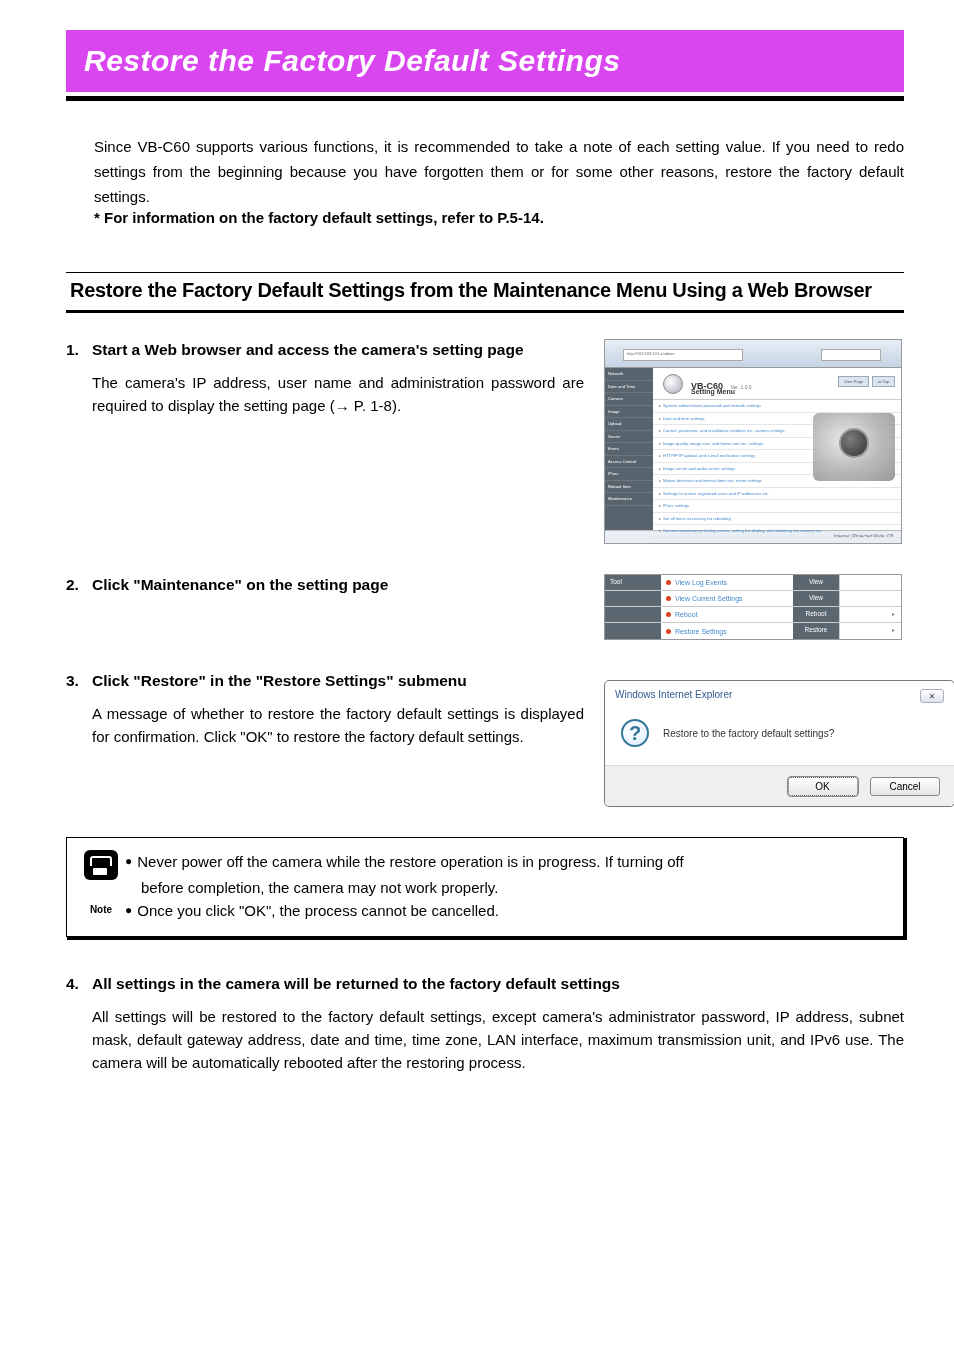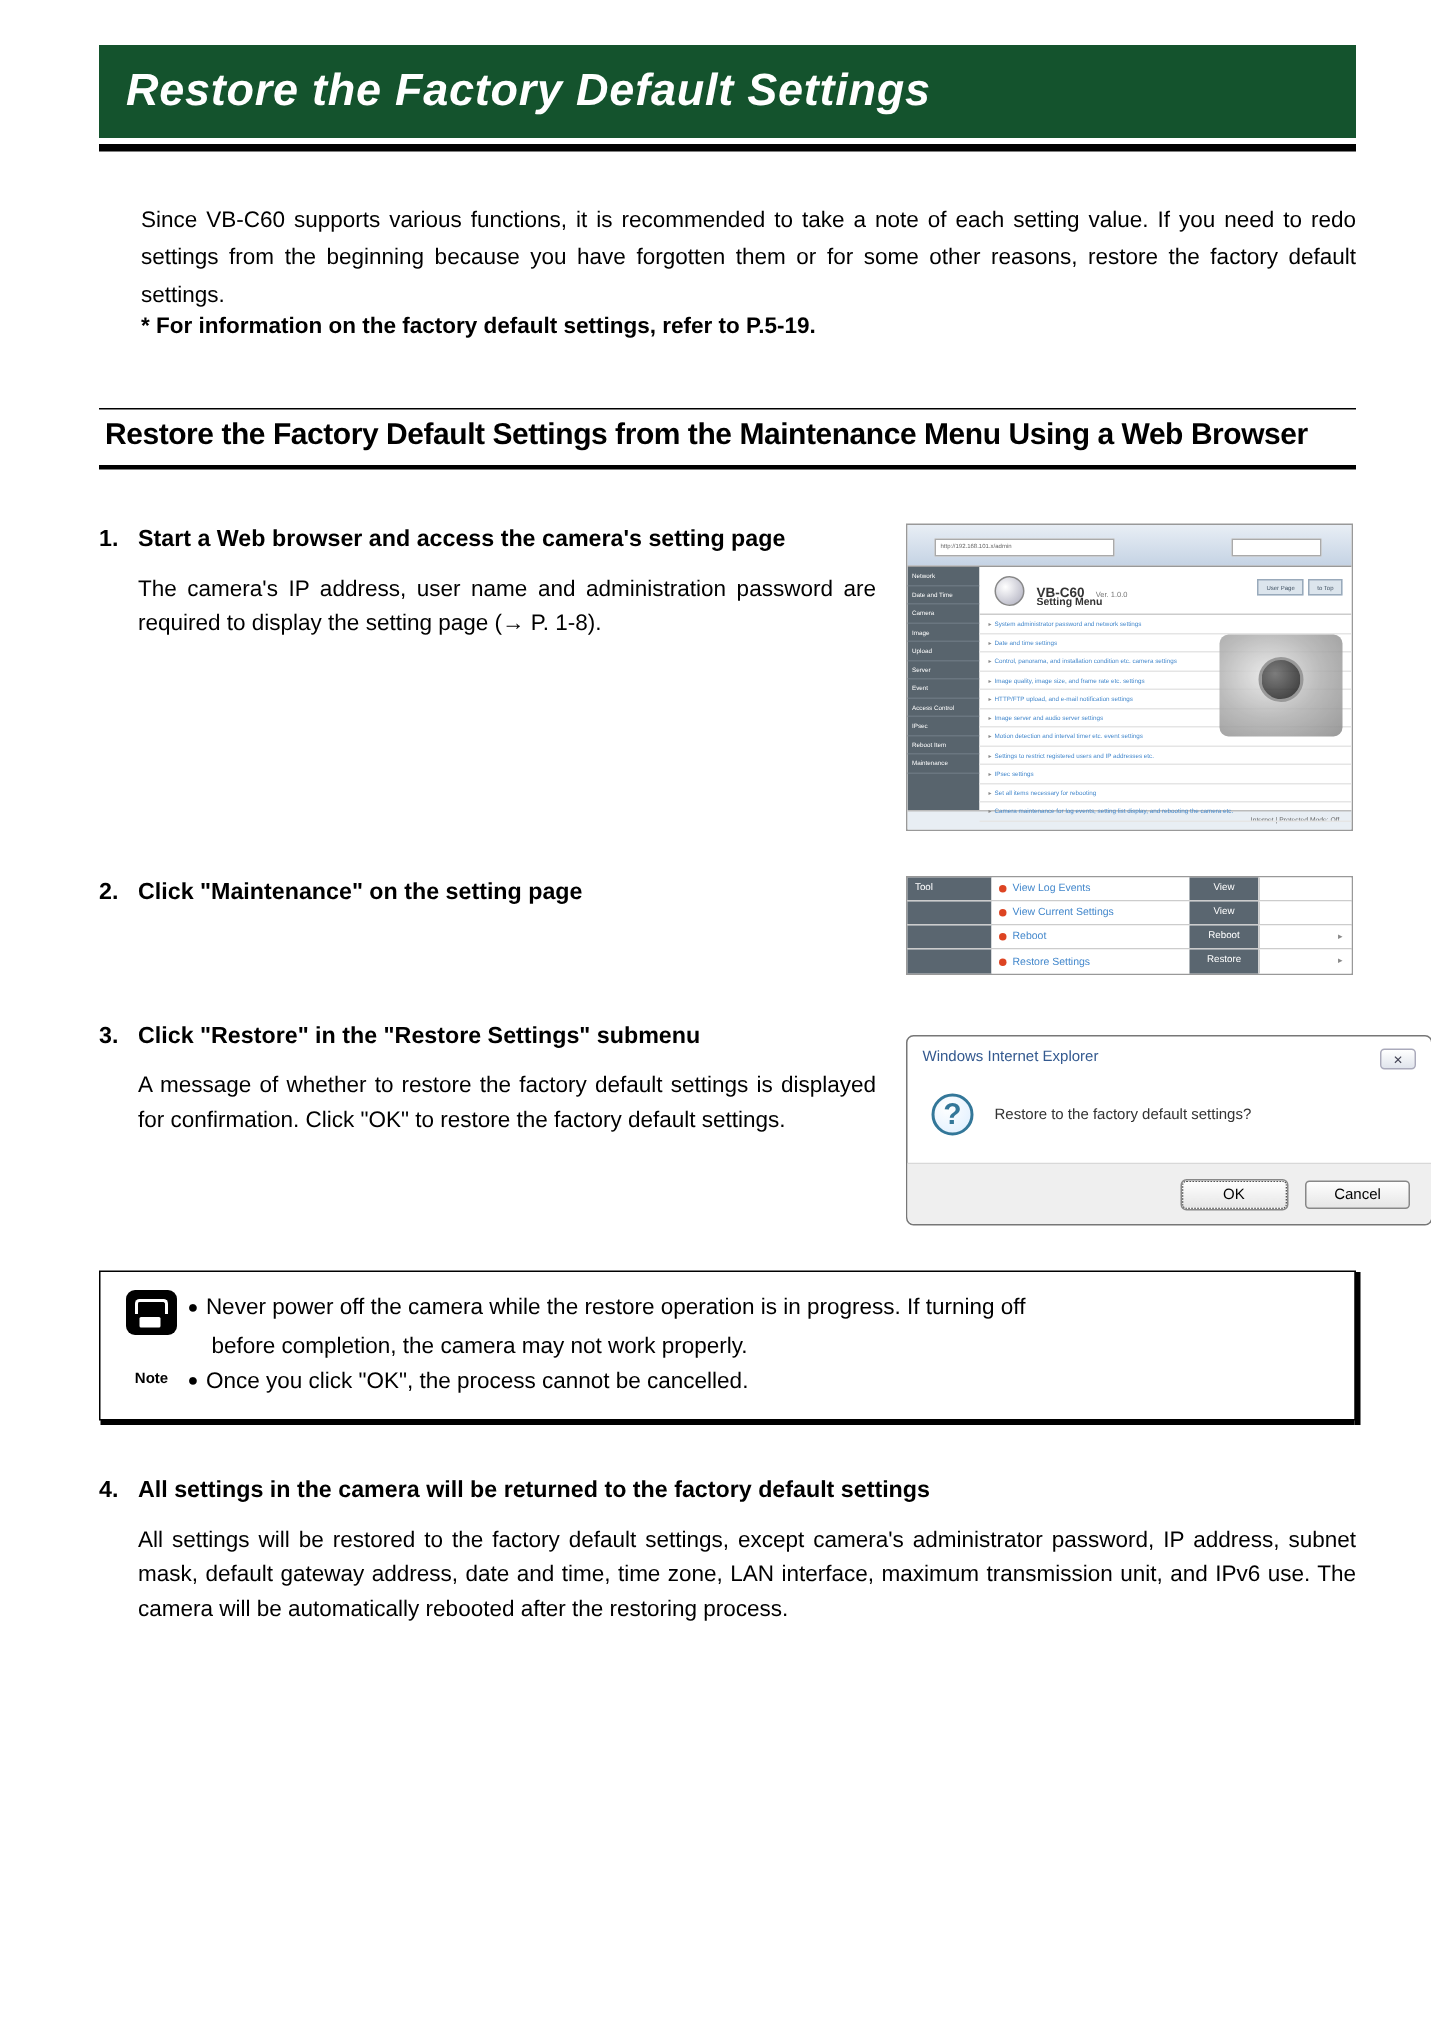--- a/index.html
+++ b/index.html
@@ -4,21 +4,21 @@
   <style>
     * { margin: 0; padding: 0; box-sizing: border-box; }
     body {
       font-family: Arial, Helvetica, sans-serif;
       background: #fff;
       width: 954px;
       padding: 30px 50px 30px 66px;
       color: #000;
     }
     .chapter-title {
-      background: #14532d;
+      background: #d946ef;
       color: #fff;
       font-size: 30px;
       font-weight: bold;
       padding: 14px 18px;
       margin-bottom: 4px;
       font-style: italic;
       letter-spacing: 0.5px;
     }
     .chapter-underline {
       height: 5px;
@@ -34,21 +34,21 @@
     .intro-note {
       font-size: 15px;
       font-weight: bold;
       padding-left: 28px;
       margin-bottom: 46px;
     }
     .section-title-box {
       border-top: 1.5px solid #000;
       border-bottom: 3px solid #000;
       padding: 6px 4px 8px;
-      margin-bottom: 36px;
+      margin-bottom: 26px;
     }
     .section-title-box h2 {
       font-size: 20px;
       font-weight: bold;
       letter-spacing: -0.3px;
     }
     .step-row { display: flex; margin-bottom: 30px; }
     .step-left { flex: 1; padding-right: 20px; }
     .step-right { width: 300px; flex-shrink: 0; }
     .step-heading {
@@ -263,21 +263,21 @@
     .body-full-width .step-left { padding-right: 0; }
   </style>
 </head>
 <body>
 <div class="page-wrap">
 
 <div class="chapter-title">Restore the Factory Default Settings</div>
 <div class="chapter-underline"></div>
 
 <p class="intro-text">Since VB-C60 supports various functions, it is recommended to take a note of each setting value. If you need to redo settings from the beginning because you have forgotten them or for some other reasons, restore the factory default settings.</p>
-<p class="intro-note">* For information on the factory default settings, refer to P.5-19.</p>
+<p class="intro-note">* For information on the factory default settings, refer to P.5-14.</p>
 
 <div class="section-title-box">
   <h2>Restore the Factory Default Settings from the Maintenance Menu Using a Web Browser</h2>
 </div>
 
 <div class="step-row">
   <div class="step-left">
     <div class="step-heading">
       <span class="step-num">1.</span>
       <span class="step-heading-text">Start a Web browser and access the camera's setting page</span>

